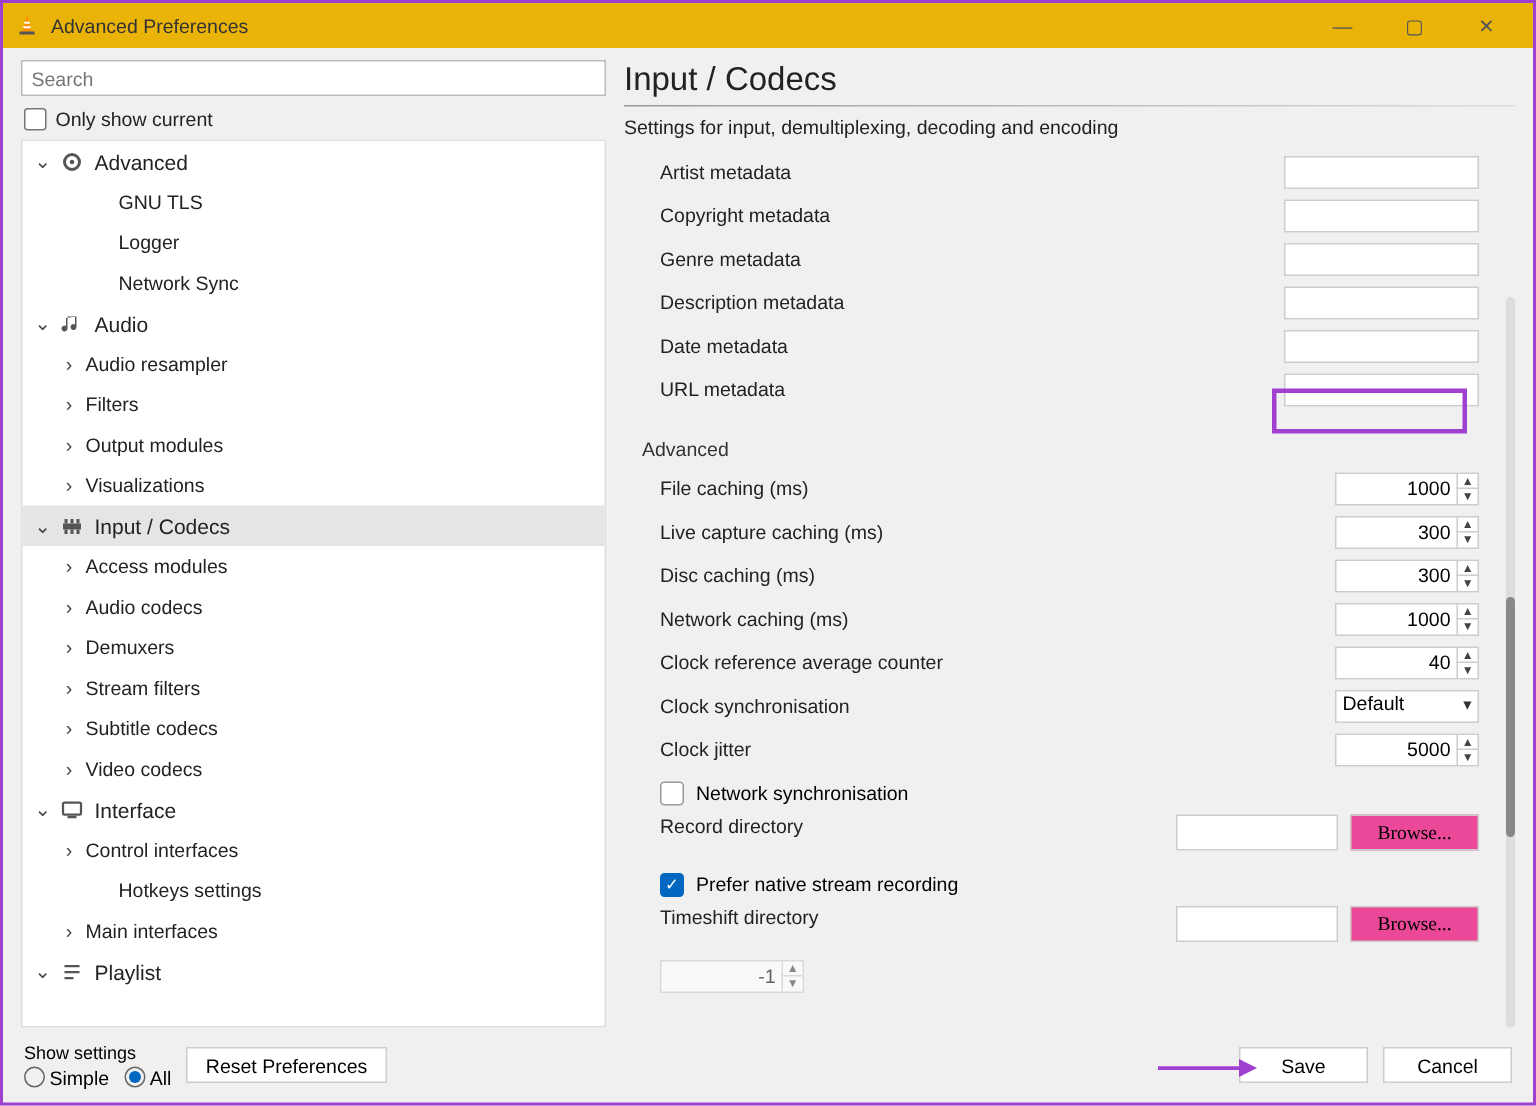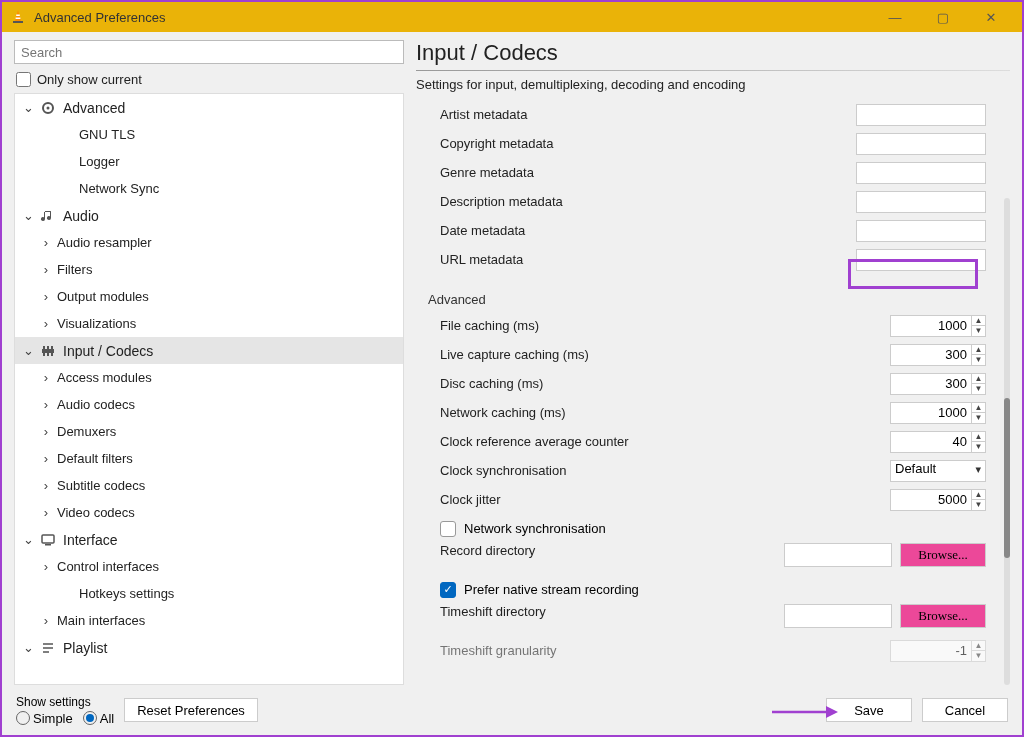--- a/index.html
+++ b/index.html
@@ -171,21 +171,21 @@
         <div class="tree-item level-1">
           <span class="tree-chevron">›</span>
           <span class="tree-label">Audio codecs</span>
         </div>
         <div class="tree-item level-1">
           <span class="tree-chevron">›</span>
           <span class="tree-label">Demuxers</span>
         </div>
         <div class="tree-item level-1">
           <span class="tree-chevron">›</span>
-          <span class="tree-label">Default filters</span>
+          <span class="tree-label">Stream filters</span>
         </div>
         <div class="tree-item level-1">
           <span class="tree-chevron">›</span>
           <span class="tree-label">Subtitle codecs</span>
         </div>
         <div class="tree-item level-1">
           <span class="tree-chevron">›</span>
           <span class="tree-label">Video codecs</span>
         </div>
         <div class="tree-item top">
@@ -314,21 +314,20 @@
           <div class="cbx-row">
             <span class="cbx checked">✓</span>
             <span>Prefer native stream recording</span>
           </div>
           <div class="browse-row">
             <span class="field-label">Timeshift directory</span>
             <input class="browse-input" style="">
             <button class="browse-btn">Browse...</button>
           </div>
           <div class="field-row" style="opacity:.6">
-            <span class="field-label">Timeshift granularity</span>
             <span class="spin-wrap"><input class="num-input" value="-1" style=""><span class="spin-btns">
                 <span>▲</span>
                 <span>▼</span>
               </span></span>
           </div>
         </div>
       <div class="right-scrollbar">
           <div class="thumb"></div>
         </div>
     </div>

